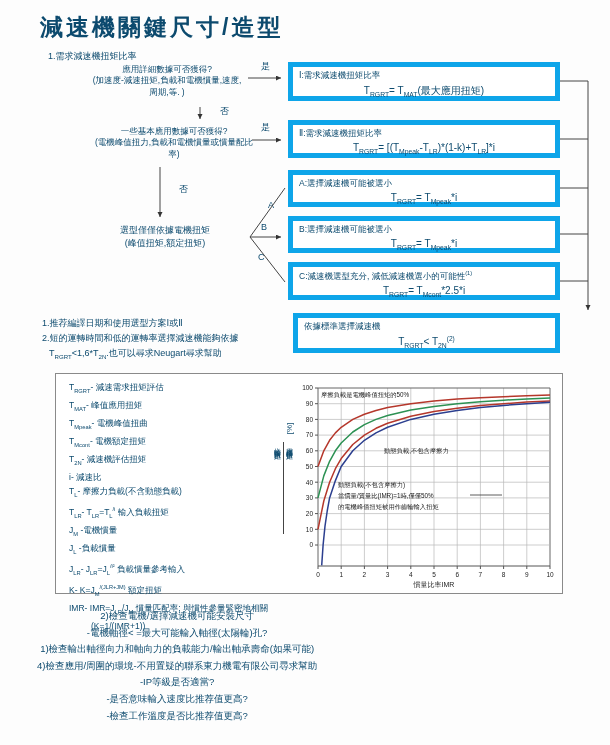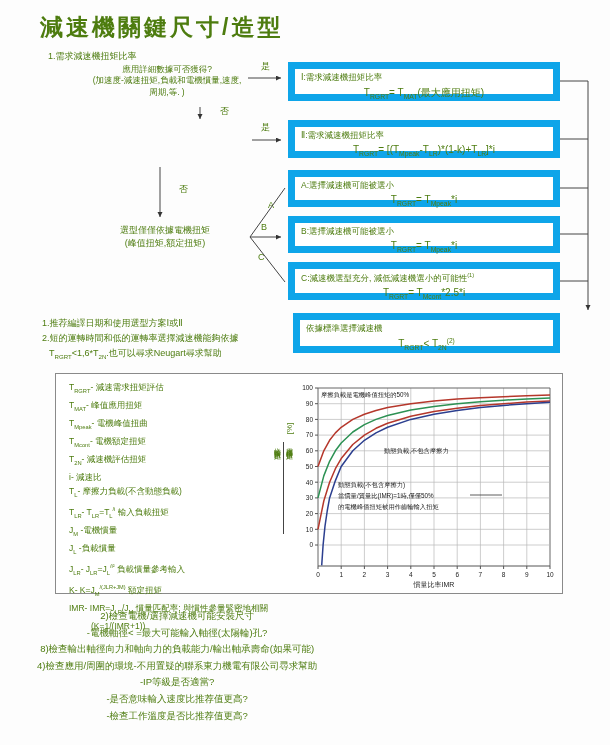--- a/index.html
+++ b/index.html
@@ -1,23 +1,23 @@
 <!DOCTYPE html>
 <html><head>
 <meta charset="utf-8">
 <style>
   html,body{margin:0;padding:0;background:#e9e9e9;}
-  .page{position:relative;width:610px;height:745px;background:#fdfdfd;color:#4d7c0f;
+  .page{position:relative;width:610px;height:745px;background:#fdfdfd;color:#0c4a6e;
         font-family:"Liberation Sans","DejaVu Sans",sans-serif;overflow:hidden;}
   .abs{position:absolute;}
   .title{font-size:23px;font-weight:bold;letter-spacing:3px;}
   .small{font-size:9px;}
   .dec{font-size:8.5px;line-height:1.35;text-align:center;}
   .lbl{font-size:9px;}
-  .fbox{position:absolute;left:288px;width:272px;border:7px solid #0ea5e9;background:#fff;padding:3px 6px 2px 6px;box-sizing:border-box;}
+  .fbox{position:absolute;left:288px;width:272px;border:5px solid #0ea5e9;background:#fff;padding:3px 6px 2px 6px;box-sizing:border-box;}
   .fbox .btitle{font-size:8.5px;text-align:left;}
   .fbox .bformula{font-size:10px;text-align:center;margin-top:2px;}
   sub{font-size:68%;}
   sup{font-size:66%;}
   .notes{font-size:9px;line-height:15px;}
   .panel{position:absolute;left:55px;top:373px;width:508px;height:221px;border:1px solid #8a8a8a;background:#fff;box-sizing:border-box;}
   .defs{position:absolute;left:69px;top:380px;font-size:8.5px;line-height:14.3px;white-space:nowrap;}
   .defs .indent{padding-left:22px;}
   .pct{font-size:8px;transform:rotate(-90deg);transform-origin:center;}
   .frac{display:flex;align-items:stretch;height:92px;}
@@ -31,20 +31,25 @@
 
 <div class="page">
 
   <div class="abs title" style="left:40px;top:12px;">減速機關鍵尺寸/造型</div>
   <div class="abs small" style="left:48px;top:50px;">1.需求減速機扭矩比率</div>
 
   <div class="abs dec" style="left:58px;top:64px;width:218px;">
     <div>應用詳細數據可否獲得?</div>
     <div>(加速度-減速扭矩,負載和電機慣量,速度,</div>
     <div>周期,等. )</div>
+  </div>
+  <div class="abs dec" style="left:58px;top:126px;width:232px;">
+    <div>一些基本應用數據可否獲得?</div>
+    <div>(電機峰值扭力,負載和電機慣量或慣量配比</div>
+    <div>率)</div>
   </div>
   <div class="abs dec" style="left:70px;top:224px;width:190px;font-size:9px;line-height:1.45;">
     <div>選型僅僅依據電機扭矩</div>
     <div>(峰值扭矩,額定扭矩)</div>
   </div>
 
   <div class="abs lbl" style="left:261px;top:60px;">是</div>
   <div class="abs lbl" style="left:220px;top:105px;">否</div>
   <div class="abs lbl" style="left:261px;top:121px;">是</div>
   <div class="abs lbl" style="left:179px;top:183px;">否</div>
@@ -210,20 +215,20 @@
         <text x="84" y="77" text-anchor="start" font-size="6.3" fill="#222">動態負載,不包含摩擦力</text>
         <text x="38" y="111" text-anchor="start" font-size="6.3" fill="#222">動態負載(不包含摩擦力)</text>
         <text x="38" y="122" text-anchor="start" font-size="6.3" fill="#222">當慣量/質量比(IMR)=1時,僅僅50%</text>
         <text x="38" y="133" text-anchor="start" font-size="6.3" fill="#222">的電機峰值扭矩被用作齒輪輸入扭矩</text>
         <line x1="170" y1="119" x2="202" y2="119" stroke="#333" stroke-width="0.8"></line>
       </svg></div>
 
   <div class="abs bottom" style="left:37px;top:608px;text-align:center;">
     <div>2)檢查電機/選擇減速機可能安裝尺寸</div>
     <div>-電機軸徑&lt; =最大可能輸入軸徑(太陽輪)孔?</div>
-    <div>8)檢查輸出軸徑向力和軸向力的負載能力/輸出軸承壽命(如果可能)</div>
+    <div>1)檢查輸出軸徑向力和軸向力的負載能力/輸出軸承壽命(如果可能)</div>
     <div>4)檢查應用/周圍的環境-不用置疑的聯系東力機電有限公司尋求幫助</div>
     <div>-IP等級是否適當?</div>
     <div>-是否意味輸入速度比推荐值更高?</div>
     <div>-檢查工作溫度是否比推荐值更高?</div>
   </div>
 
 </div>
 
 </body></html>

